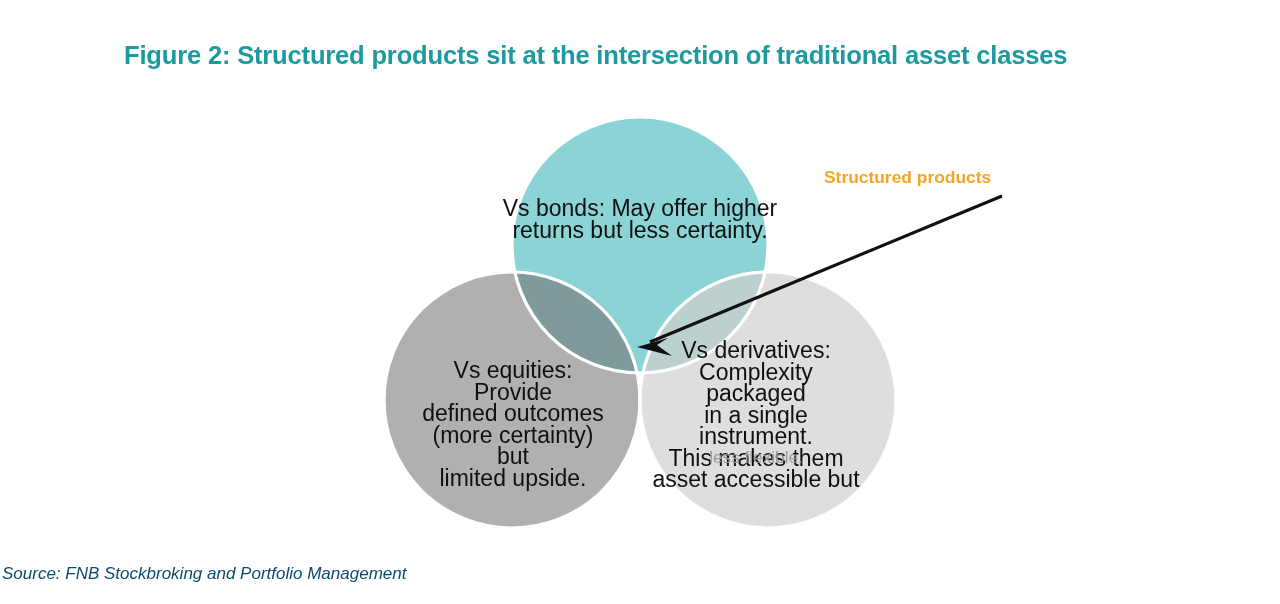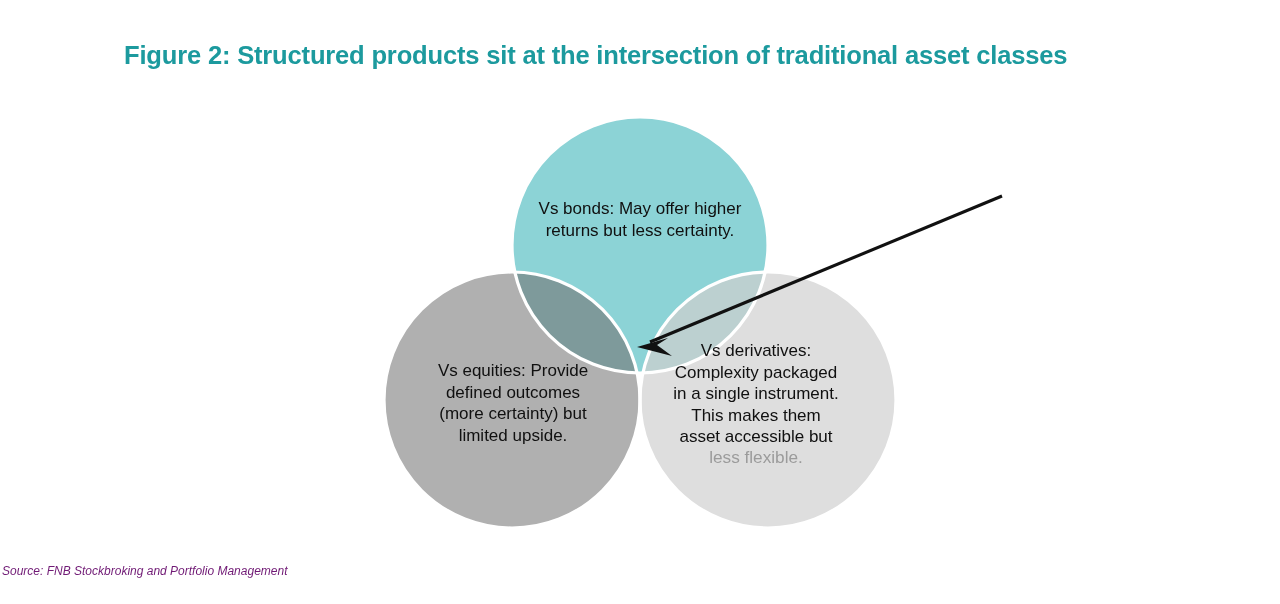--- a/index.html
+++ b/index.html
@@ -54,21 +54,21 @@
     left: 0;
     top: 0;
     display: block;
   }
 
   
   .venn-label {
     position: absolute;
     text-align: center;
     color: #101010;
-    font-size: 17px;
+    font-size: 23px;
     line-height: 21.5px;
     font-family: "Liberation Sans", sans-serif;
     white-space: pre-line;
   }
   #label-bonds {
     left: 500px;
     top: 198px;
     width: 280px;
   }
   #label-equities {
@@ -103,23 +103,23 @@
     color: #F5A623;
     font-family: "Liberation Sans", sans-serif;
     white-space: nowrap;
   }
 
   
   #source-note {
     position: absolute;
     left: 2px;
     top: 564px;
-    font-size: 12px;
+    font-size: 17px;
     font-style: italic;
-    color: #701a75;
+    color: #0c4a6e;
     font-family: "Liberation Sans", sans-serif;
     white-space: nowrap;
   }
 </style>
 </head>
 <body>
 
 <div id="figure-root">
 
   <div id="figure-title">Figure 2: Structured products sit at the intersection of traditional asset classes</div>
@@ -183,18 +183,19 @@
 limited upside.</div>
 
     <div class="venn-label" id="label-derivatives">Vs derivatives:
 Complexity packaged
 in a single instrument.
 This makes them
 asset accessible but</div>
 
     <div id="label-derivatives-tail">less flexible.</div>
 
+    <div id="callout-label">Structured products</div>
 
   </div>
 
   <div id="source-note">Source: FNB Stockbroking and Portfolio Management</div>
 
 </div>
 
 </body></html>

